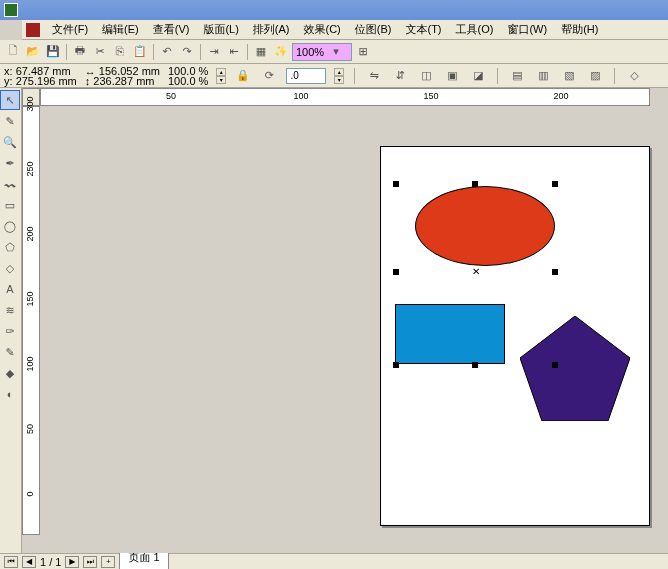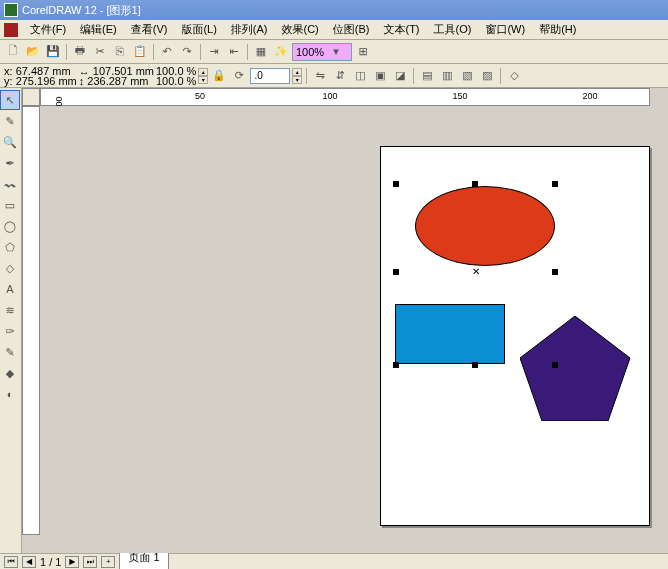--- a/index.html
+++ b/index.html
@@ -1,60 +1,59 @@
 <!DOCTYPE html>
 <html><head>
 <meta charset="utf-8">
 <style>
 * { margin: 0; padding: 0; box-sizing: border-box; font-family: "Microsoft YaHei", sans-serif; font-size: 11px; }
 body { background: #d4d0c8; width: 668px; height: 569px; overflow: hidden; }
 .titlebar { background: linear-gradient(#7a9edb, #6690d8); height: 20px; display: flex; align-items: center; padding: 0 4px; color: #fff; }
 .titlebar .icon { width: 14px; height: 14px; background: #2a6e2a; border: 1px solid #fff; margin-right: 4px; }
-.menubar { background: #ece9d8; height: 20px; display: flex; align-items: center; padding: 0 4px; gap: 2px; border-bottom: 1px solid #aca899; }
+.menubar { background: #ece9d8; height: 20px; display: flex; align-items: center; padding: 0 4px; gap: 2px; border-bottom: 1px solid #aca899; margin-left: 22px; }
 .menubar .appicon { width: 14px; height: 14px; background: #a02020; margin-right: 4px; }
 .menubar span { padding: 2px 6px; cursor: default; }
 .toolbar { background: #ece9d8; height: 24px; display: flex; align-items: center; padding: 2px 4px; gap: 2px; border-bottom: 1px solid #aca899; }
 .tbtn { width: 18px; height: 18px; border: 1px solid transparent; display: flex; align-items: center; justify-content: center; color: #555; cursor: pointer; }
 .tsep { width: 1px; height: 16px; background: #aca899; margin: 0 2px; }
 .zoom-box { border: 1px solid #7f9db9; background: #f0abfc; width: 60px; height: 18px; padding: 1px 3px; display: flex; align-items: center; }
 .zoom-box span { flex: 1; }
 .zoom-box .dd { width: 10px; text-align: center; color: #555; }
-.propbar { background: #ece9d8; height: 24px; display: flex; align-items: center; padding: 2px 4px; gap: 2px; border-bottom: 1px solid #aca899; }
+.propbar { background: #ece9d8; height: 24px; display: flex; align-items: center; padding: 2px 4px; gap: 8px; border-bottom: 1px solid #aca899; }
 .coord { font-size: 10px; line-height: 10px; }
 .spin { width: 10px; height: 16px; display: flex; flex-direction: column; }
 .spin div { flex: 1; border: 1px solid #aca899; background: #ece9d8; font-size: 6px; text-align: center; line-height: 6px; }
 .field { border: 1px solid #7f9db9; background: #fff; height: 16px; padding: 1px 3px; font-size: 10px; min-width: 40px; }
 .main { display: flex; height: 465px; }
 .toolbox { width: 22px; background: #ece9d8; border-right: 1px solid #aca899; display: flex; flex-direction: column; padding-top: 2px; gap: 1px; }
 .tool { width: 20px; height: 20px; display: flex; align-items: center; justify-content: center; color: #555; cursor: pointer; border: 1px solid transparent; }
 .tool.sel { border-color: #316ac5; background: #c1d2ee; }
 .workspace { flex: 1; position: relative; background: #d4d0c8; overflow: hidden; }
 .hruler { position: absolute; top: 0; left: 18px; right: 18px; height: 18px; background: #fff; border: 1px solid #888; }
 .vruler { position: absolute; top: 18px; left: 0; width: 18px; bottom: 18px; background: #fff; border: 1px solid #888; }
 .rcorner { position: absolute; top: 0; left: 0; width: 18px; height: 18px; background: #ece9d8; border: 1px solid #888; }
-.ruler-tick { position: absolute; font-size: 9px; color: #000; margin-left: 29px; }
+.ruler-tick { position: absolute; font-size: 9px; color: #000; }
 .hruler .ruler-tick { top: 2px; transform: translateX(-50%); }
 .vruler .ruler-tick { left: 2px; writing-mode: vertical-rl; transform: translateY(50%) rotate(180deg); }
 .canvas-area { position: absolute; top: 18px; left: 18px; right: 18px; bottom: 0; background: #d4d0c8; }
 .page { position: absolute; left: 340px; top: 40px; width: 270px; height: 380px; background: #fff; border: 1px solid #000; box-shadow: 2px 2px 0 #888; }
 .ellipse-shape { position: absolute; left: 375px; top: 80px; width: 140px; height: 80px; background: #dd3a1a; border-radius: 50%; border: 1px solid #000; }
 .rect-shape { position: absolute; left: 355px; top: 198px; width: 110px; height: 60px; background: #0c8fd2; border: 1px solid #000; }
 .pent-shape { position: absolute; left: 480px; top: 210px; }
 .handle { position: absolute; width: 6px; height: 6px; background: #000; }
 .center-x { position: absolute; font-size: 10px; color: #000; }
 .statusbar { background: #ece9d8; border-top: 1px solid #aca899; height: 16px; display: flex; align-items: center; padding: 0 4px; gap: 4px; }
 .nav-btn { width: 14px; height: 12px; border: 1px solid #888; background: #ece9d8; font-size: 8px; text-align: center; line-height: 10px; cursor: pointer; }
 .page-tab { border: 1px solid #888; background: #fff; padding: 0 8px; height: 23px; line-height: 12px; }
 </style>
 </head>
 <body>
 
 <div class="titlebar">
   <div class="icon"></div>
-  <span>CorelDRAW 12 - [图形1]</span>
 </div>
 
 <div class="menubar">
   <div class="appicon"></div>
   <span>文件(F)</span>
   <span>编辑(E)</span>
   <span>查看(V)</span>
   <span>版面(L)</span>
   <span>排列(A)</span>
   <span>效果(C)</span>
@@ -89,21 +88,21 @@
   </div>
   <div class="tbtn">⊞</div>
 </div>
 
 <div class="propbar">
   <div class="coord">
     <div><span>x:</span> <span>67.487 mm</span></div>
     <div><span>y:</span> <span>275.196 mm</span></div>
   </div>
   <div class="coord">
-    <div>↔ <span>107.501 mm</span></div>
+    <div>↔ <span>156.052 mm</span></div>
     <div>↕ <span>236.287 mm</span></div>
   </div>
   <div class="coord">
     <div><span>100.0</span> <span>%</span></div>
     <div><span>100.0</span> <span>%</span></div>
   </div>
   <div class="spin">
       <div>▴</div>
       <div>▾</div>
     </div>

